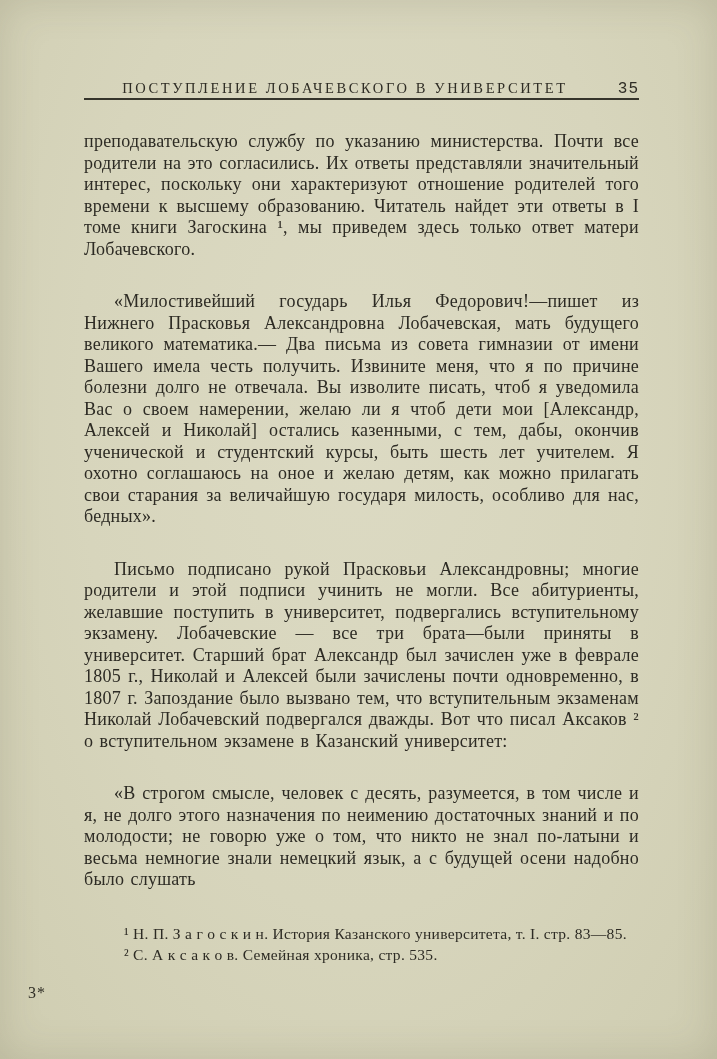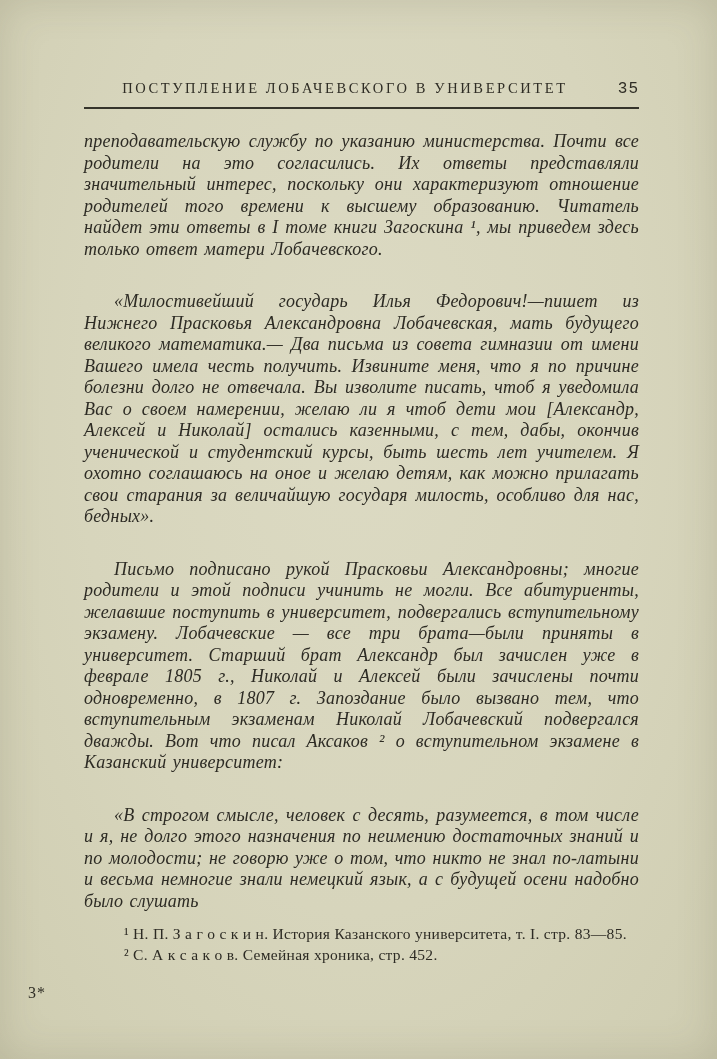--- a/index.html
+++ b/index.html
@@ -20,21 +20,20 @@
     box-sizing: border-box;
   }
   .running-header {
     position: absolute;
     top: 80px;
     left: 84px;
     right: 78px;
     display: flex;
     align-items: baseline;
     border-bottom: 2px solid #35342b;
-    padding-bottom: 9px;
     justify-content: flex-end;
   }
   .running-header .htitle {
     flex: 1;
     text-align: center;
     font-size: 14.5px;
     letter-spacing: 2.6px;
     white-space: nowrap;
     color: #2f2d25;
   }
@@ -51,21 +50,20 @@
     left: 84px;
     right: 78px;
     text-align: justify;
     font-size: 18px;
     line-height: 21.5px;
     letter-spacing: 0.25px;
     word-spacing: 1.5px;
   }
   .body-text p {
     margin: 0;
-    font-style: italic;
   }
   .body-text p.indent {
     text-indent: 30px;
     margin-top: 31px;
   }
   .footnotes {
     position: absolute;
     top: 923px;
     left: 100px;
     right: 78px;
@@ -99,18 +97,18 @@
 
   <div class="body-text">
     <p>преподавательскую службу по указанию министерства. Почти все родители на это согласились. Их ответы представляли значительный интерес, поскольку они характеризуют отношение родителей того времени к высшему образованию. Читатель найдет эти ответы в I томе книги Загоскина ¹, мы приведем здесь только ответ матери Лобачевского.</p>
     <p class="indent">«Милостивейший государь Илья Федорович!—пишет из Нижнего Прасковья Александровна Лобачевская, мать будущего великого математика.— Два письма из совета гимназии от имени Вашего имела честь получить. Извините меня, что я по причине болезни долго не отвечала. Вы изволите писать, чтоб я уведомила Вас о своем намерении, желаю ли я чтоб дети мои [Александр, Алексей и Николай] остались казенными, с тем, дабы, окончив ученической и студентский курсы, быть шесть лет учителем. Я охотно соглашаюсь на оное и желаю детям, как можно прилагать свои старания за величайшую государя милость, особливо для нас, бедных».</p>
     <p class="indent">Письмо подписано рукой Прасковьи Александровны; многие родители и этой подписи учинить не могли. Все абитуриенты, желавшие поступить в университет, подвергались вступительному экзамену. Лобачевские — все три брата—были приняты в университет. Старший брат Александр был зачислен уже в феврале 1805 г., Николай и Алексей были зачислены почти одновременно, в 1807 г. Запоздание было вызвано тем, что вступительным экзаменам Николай Лобачевский подвергался дважды. Вот что писал Аксаков ² о вступительном экзамене в Казанский университет:</p>
     <p class="indent">«В строгом смысле, человек с десять, разумеется, в том числе и я, не долго этого назначения по неимению достаточных знаний и по молодости; не говорю уже о том, что никто не знал по-латыни и весьма немногие знали немецкий язык, а с будущей осени надобно было слушать</p>
   </div>
 
   <div class="footnotes">
     <p>¹ Н. П. З а г о с к и н.  История  Казанского  университета, т. I. стр. 83—85.</p>
-    <p>² С. А к с а к о в.  Семейная хроника, стр.  452.</p>
+    <p>² С. А к с а к о в.  Семейная хроника, стр.  535.</p>
   </div>
 
   <div class="sig-mark">3*</div>
 
 </div>
 
 </body></html>

